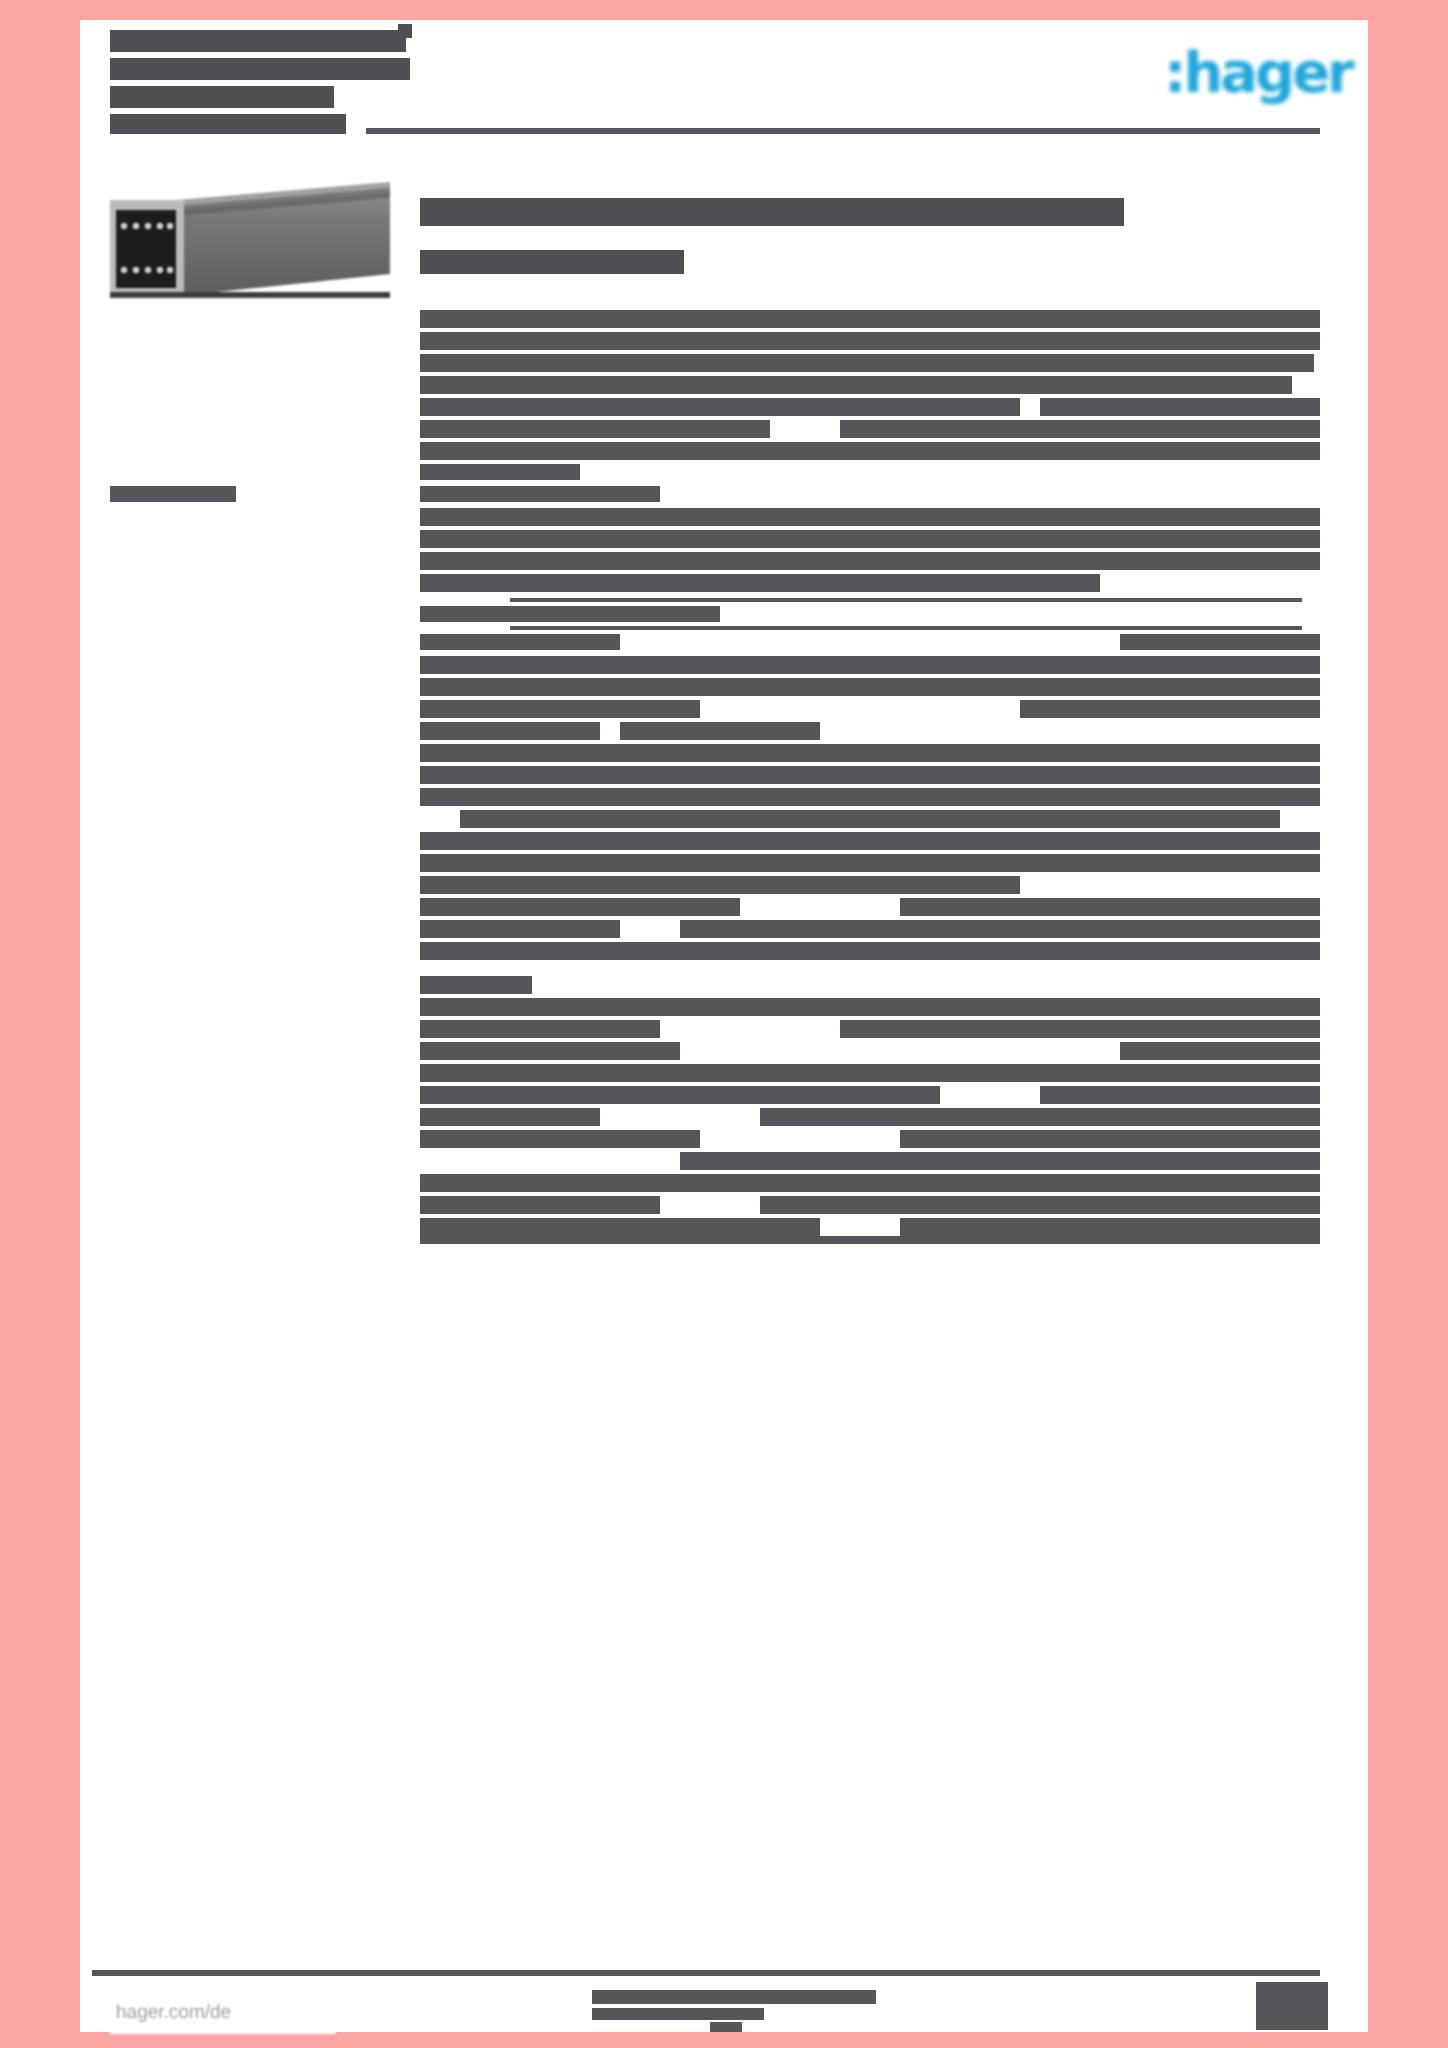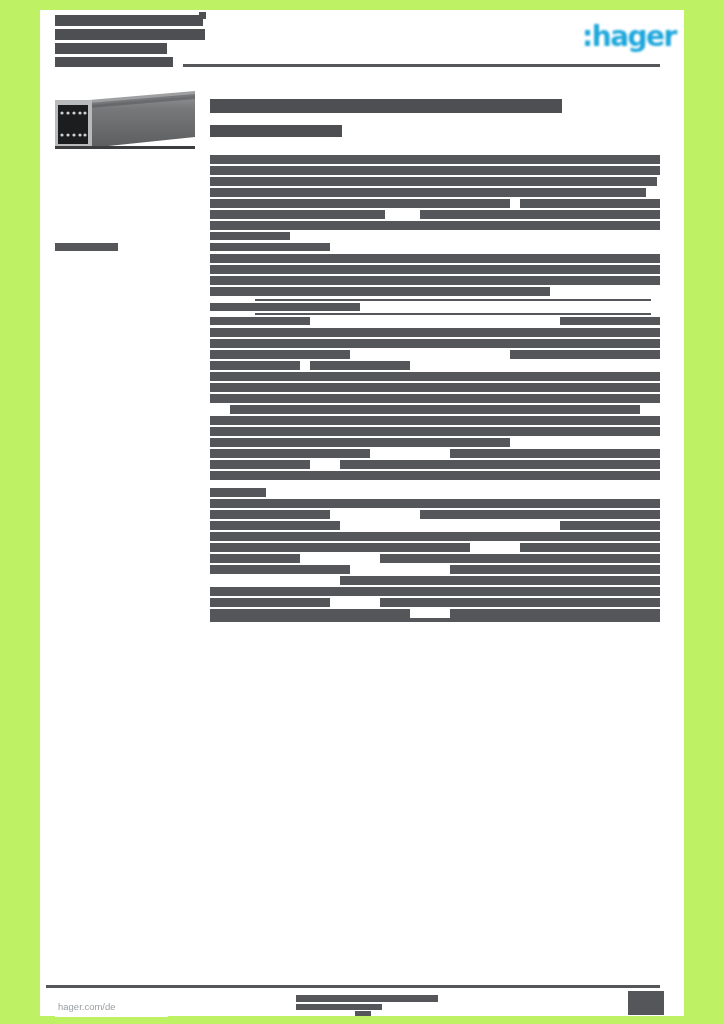--- a/index.html
+++ b/index.html
@@ -20,21 +20,21 @@
   .footer-site{
     position:absolute;left:55px;top:995px;width:113px;height:22px;
     background:#fff;display:flex;align-items:center;
     font-size:9.5px;color:#9aa0a4;padding-left:3px;box-sizing:border-box;
     filter:blur(0.4px);
   }
 </style>
 </head>
 <body>
 
-<div class="stage" style="background: #bef264;">
+<div class="stage" style="background: #fca5a5;">
 
   <div class="paper" id="paper" style="left: 40px; top: 10px; width: 644px; height: 1006px; background: rgb(255, 255, 255);"></div>
 
   <div class="logo" id="logo" style="color: rgb(31, 167, 220);">:hager</div>
 
   <svg class="photo" width="140" height="59" viewBox="0 0 140 59">
     <defs>
       <linearGradient id="bodyGrad" x1="0" y1="0" x2="0" y2="1">
         <stop offset="0" stop-color="#8d8e90"></stop>
         <stop offset="0.25" stop-color="#77787a"></stop>

